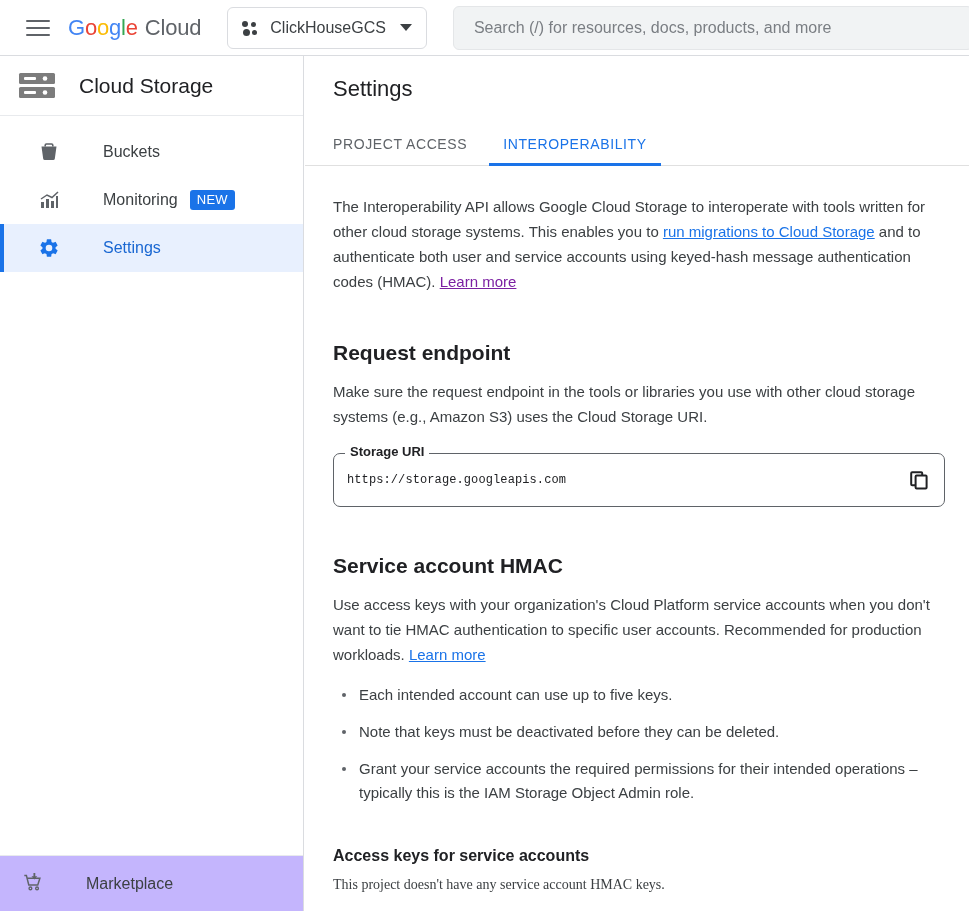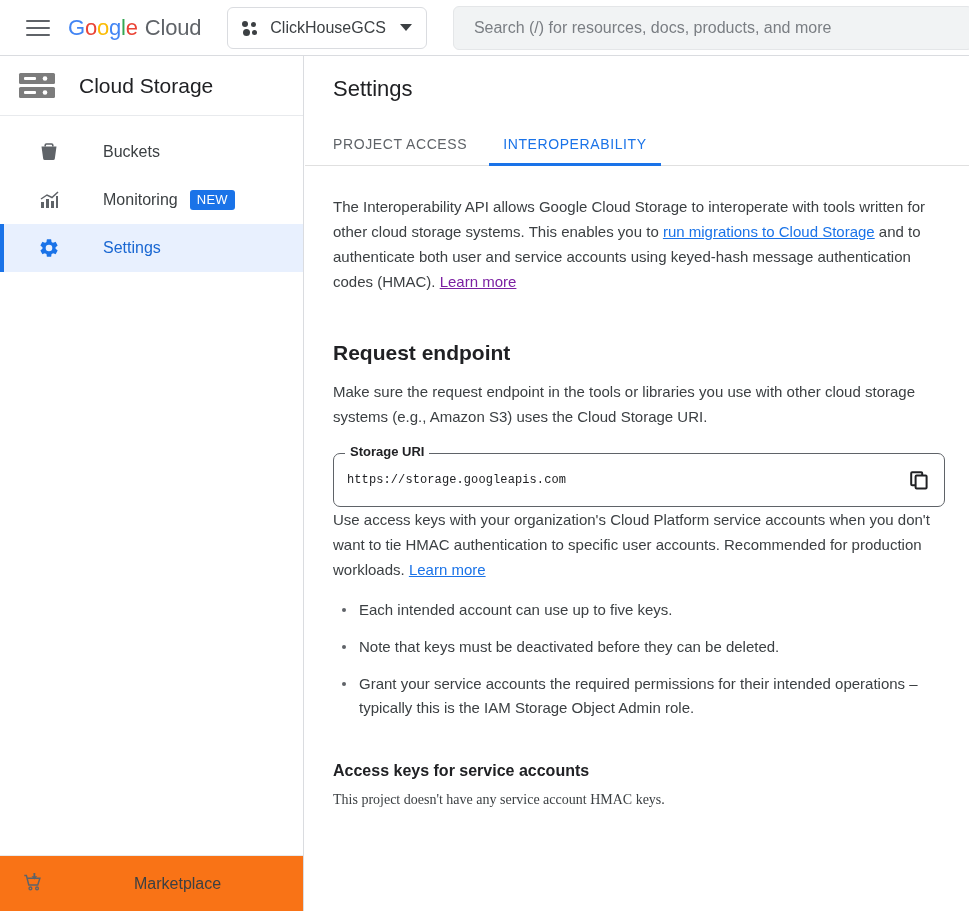--- a/index.html
+++ b/index.html
@@ -207,22 +207,21 @@
   .side-footer {
     position: absolute;
     bottom: 0; left: 0; right: 0;
     border-top: 1px solid #e8eaed;
     height: 56px;
     display: flex;
     align-items: center;
     padding-left: 22px;
     cursor: pointer;
     box-sizing: border-box;
-    background: #f97316;
-    gap: 48px;
+    background: #c4b5fd;
   }
   .side-footer .nav-label {
     margin-left: 42px;
     font-size: 16px;
     color: #3c4043;
   }
 
   
   .content {
     position: absolute;
@@ -491,20 +490,21 @@
       <span class="legend">Storage URI</span>
       <input class="value" type="text" readonly="" value="https://storage.googleapis.com" style="">
       <span class="copy-btn">
         <svg width="20" height="20" viewBox="0 0 20 20">
           <rect x="2.2" y="2.2" width="11" height="13" rx="1" fill="none" stroke="#202124" stroke-width="2"></rect>
           <rect x="6.6" y="5.6" width="11" height="13" rx="1" fill="#ffffff" stroke="#202124" stroke-width="2"></rect>
         </svg>
       </span>
     </div>
 
+    <h2 class="sec">Service account HMAC</h2>
     <p class="para"><span>Use access keys with your organization's Cloud Platform service accounts when you don't want to tie HMAC authentication to specific user accounts. Recommended for production workloads. </span><a class="link-blue">Learn more</a></p>
 
     <ul class="bullets">
       <li>Each intended account can use up to five keys.</li>
       <li>Note that keys must be deactivated before they can be deleted.</li>
       <li>Grant your service accounts the required permissions for their intended operations – typically this is the IAM Storage Object Admin role.</li>
     </ul>
 
     <h3 class="sub">Access keys for service accounts</h3>
     <p class="note">This project doesn't have any service account HMAC keys.</p>

